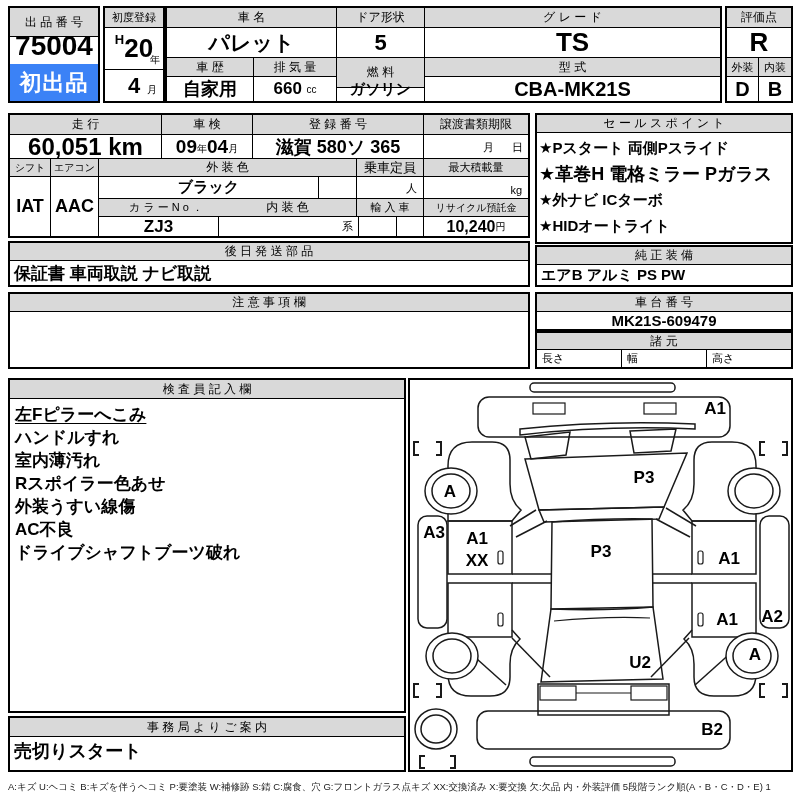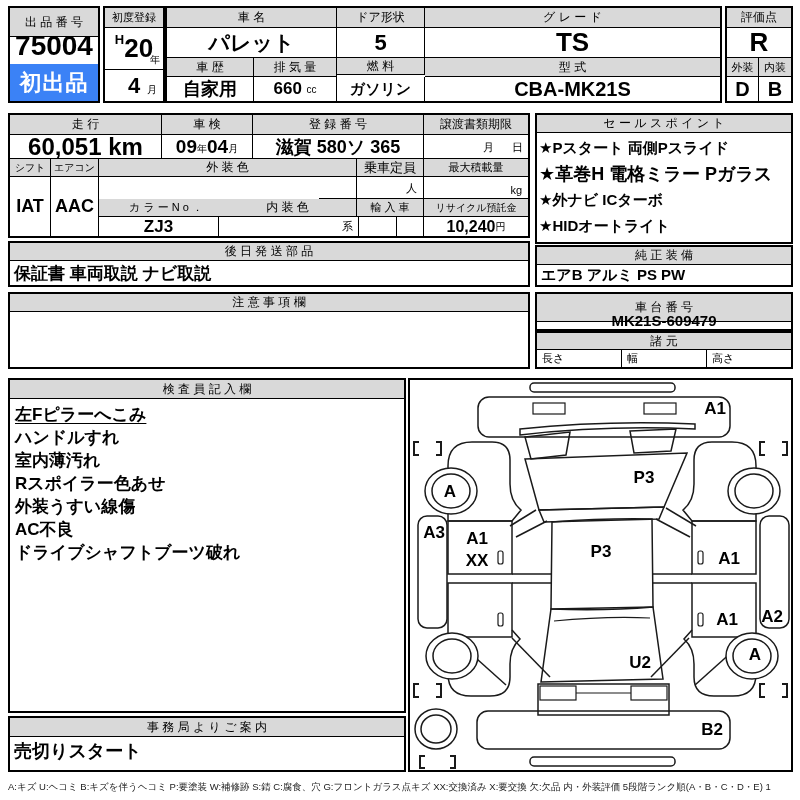--- a/index.html
+++ b/index.html
@@ -43,21 +43,21 @@
     <div class="c hd br bb" style="left:0;top:0;width:170px;height:20px;">車 名</div>
     <div class="c hd br bb" style="left:170px;top:0;width:88px;height:20px;">ドア形状</div>
     <div class="c b br bb" style="left:0;top:20px;width:170px;height:30px;font-size:21px;">パレット</div>
 
     <div class="c hd bb" style="left:258px;top:0;width:295px;height:20px;">グ レ ー ド</div>
     <div class="c b br bb" style="left:170px;top:20px;width:88px;height:30px;font-size:22px;">5</div>
     <div class="c b bb" style="left:258px;top:20px;width:295px;height:30px;font-size:26px;">TS</div>
 
     <div class="c hd br bb" style="left:0;top:50px;width:87px;height:19px;">車 歴</div>
     <div class="c hd br bb" style="left:87px;top:50px;width:83px;height:19px;">排 気 量</div>
-    <div class="c hd br bb" style="left:170px;top:50px;width:88px;height:17px;">燃 料</div>
+    <div class="c hd br bb" style="left:170px;top:50px;width:88px;height:30px;">燃 料</div>
     <div class="c hd bb" style="left:258px;top:50px;width:295px;height:19px;">型 式</div>
 
     <div class="c b br" style="left:0;top:69px;width:87px;height:24px;font-size:18px;">自家用</div>
     <div class="c br" style="left:87px;top:69px;width:83px;height:24px;">
       <span class="b" style="font-size:17px;">660</span>&nbsp;<span class="unit">cc</span>
     </div>
     <div class="c b br" style="left:170px;top:69px;width:88px;height:24px;font-size:15px;">ガソリン</div>
     <div class="c b" style="left:258px;top:69px;width:295px;height:24px;font-size:20px;">CBA-MK21S</div>
   </div>
 
@@ -92,20 +92,21 @@
 
   <div class="c hd br bb" style="left:0;top:44px;width:41px;height:18px;font-size:10px;">シフト</div>
   <div class="c hd br bb" style="left:41px;top:44px;width:48px;height:18px;font-size:10px;">エアコン</div>
   <div class="c hd br bb" style="left:89px;top:44px;width:258px;height:18px;">外 装 色</div>
   <div class="c hd br bb" style="left:347px;top:44px;width:67px;height:18px;font-size:13px;">乗車定員</div>
   <div class="c hd bb" style="left:414px;top:44px;width:104px;height:18px;font-size:11px;">最大積載量</div>
 
   <div class="c b br" style="left:0;top:62px;width:41px;height:59px;font-size:18px;">IAT</div>
   <div class="c b br" style="left:41px;top:62px;width:48px;height:59px;font-size:18px;">AAC</div>
 
+  <div class="c b br bb" style="left:89px;top:62px;width:220px;height:22px;font-size:15px;">ブラック</div>
   <div class="c br bb" style="left:309px;top:62px;width:38px;height:22px;"></div>
   <div class="c br bb" style="left:347px;top:62px;width:67px;height:22px;">
     <span class="unit" style="position:absolute;right:6px;bottom:2px;font-size:11px;">人</span>
   </div>
   <div class="c bb" style="left:414px;top:62px;width:104px;height:22px;">
     <span class="unit" style="position:absolute;right:6px;bottom:2px;font-size:11px;">kg</span>
   </div>
 
   <div class="c hd br bb" style="left:89px;top:84px;width:135px;height:18px;font-size:11px;">カ ラ ー N o ．</div>
   <div class="c hd br bb" style="left:209px;top:84px;width:138px;height:18px;">内 装 色</div>
@@ -143,21 +144,21 @@
     <div class="b" style="font-size:15px;line-height:26px;white-space:nowrap;">★HIDオートライト</div>
   </div>
 </div>
 
 <div class="box" style="left:535px;top:245px;width:258px;height:42px;">
   <div class="c hd bb" style="left:0;top:0;width:254px;height:18px;">純 正 装 備</div>
   <div class="c b left" style="left:0;top:18px;width:254px;height:20px;font-size:15px;padding-left:4px;">エアB アルミ PS PW</div>
 </div>
 
 <div class="box" style="left:535px;top:292px;width:258px;height:39px;">
-  <div class="c hd bb" style="left:0;top:0;width:254px;height:28px;">車 台 番 号</div>
+  <div class="c hd bb" style="left:0;top:0;width:254px;height:18px;">車 台 番 号</div>
   <div class="c b" style="left:0;top:18px;width:254px;height:17px;font-size:15px;">MK21S-609479</div>
 </div>
 
 <div class="box" style="left:535px;top:331px;width:258px;height:38px;">
   <div class="c hd bb" style="left:0;top:0;width:254px;height:17px;">諸 元</div>
   <div class="c br left" style="left:0;top:17px;width:85px;height:17px;font-size:11px;padding-left:5px;">長さ</div>
   <div class="c br left" style="left:85px;top:17px;width:85px;height:17px;font-size:11px;padding-left:5px;">幅</div>
   <div class="c left" style="left:170px;top:17px;width:84px;height:17px;font-size:11px;padding-left:5px;">高さ</div>
 </div>
 

